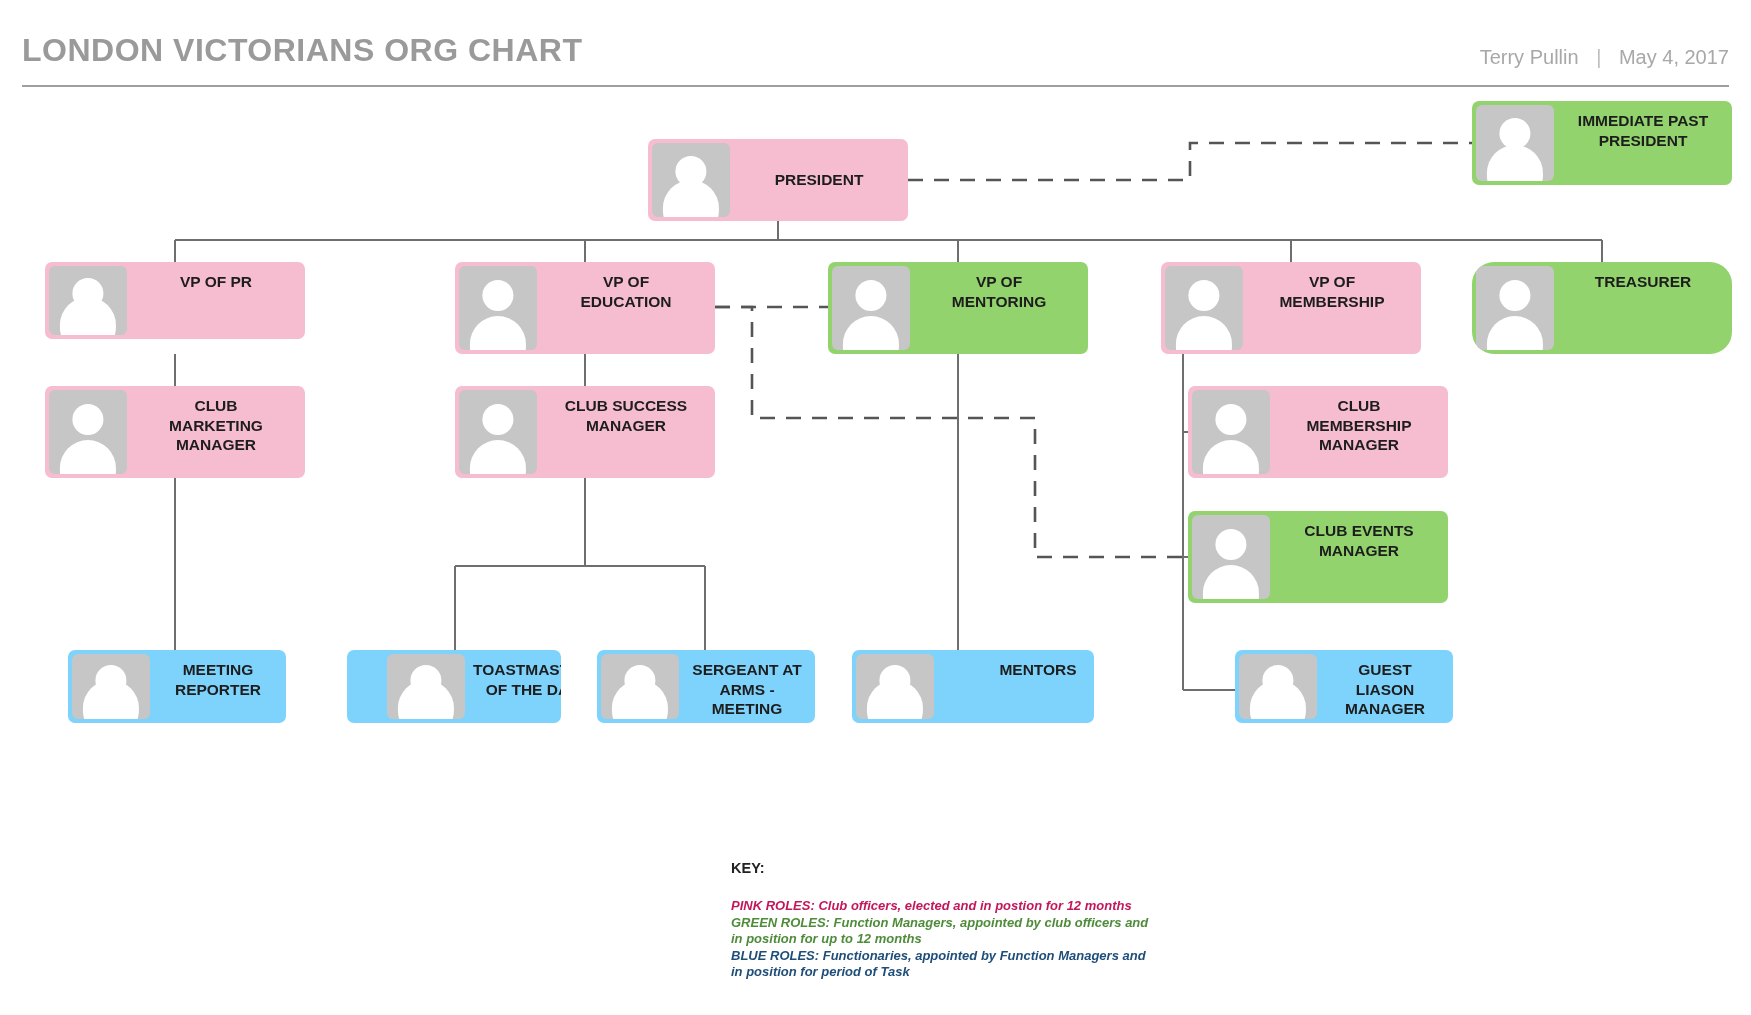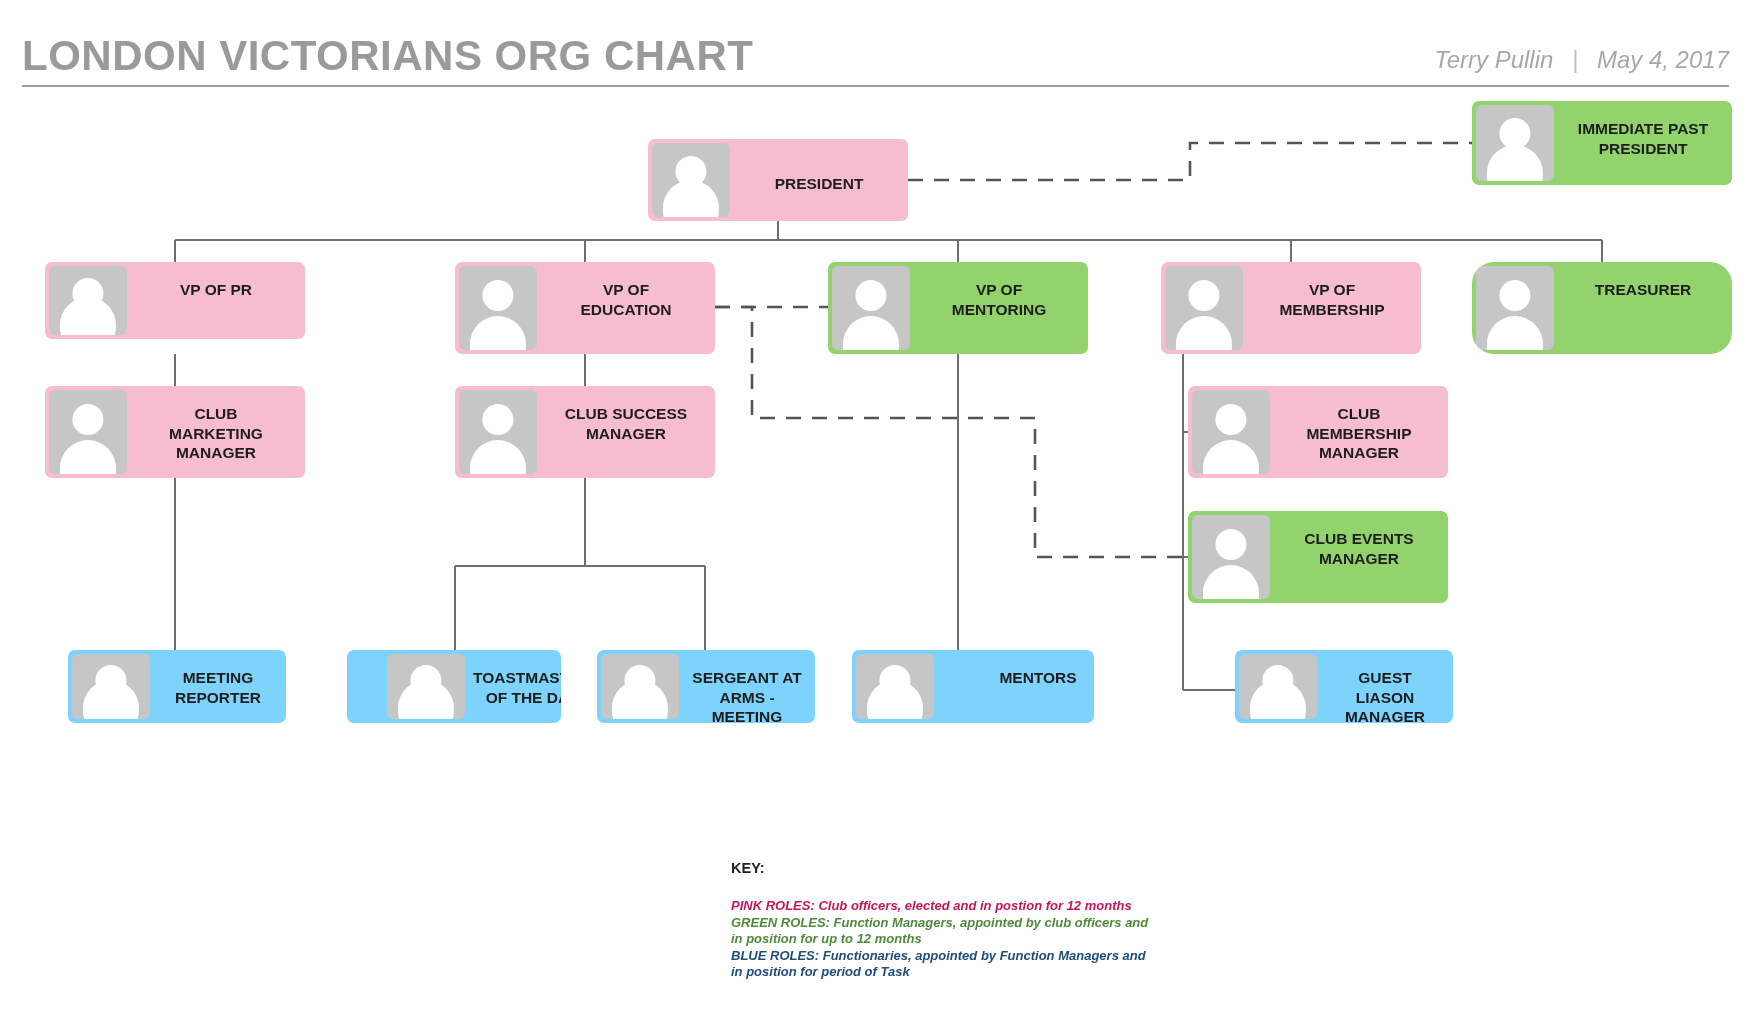--- a/index.html
+++ b/index.html
@@ -10,26 +10,26 @@
     overflow:hidden;
     position:relative;
   }
 
   
   #header{
     position:absolute;left:0;top:0;width:1751px;height:92px;
   }
   #page-title{
     position:absolute;left:22px;top:32px;
-    font-size:42px;font-weight:bold;color:#9a9a9a;
+    font-size:32px;font-weight:bold;color:#9a9a9a;
     letter-spacing:0.5px;white-space:nowrap;text-align:right;
   }
   #header-meta{
     position:absolute;right:22px;top:46px;
-    font-size:24px;color:#a8a8a8;white-space:nowrap;font-style:italic;
+    font-size:20px;color:#a8a8a8;white-space:nowrap;
   }
   #header-meta .sep{padding:0 12px;color:#bdbdbd;}
   #header-rule{
     position:absolute;left:22px;top:85px;width:1707px;height:2px;
     background:#9e9e9e;
   }
 
   
   #canvas{
     position:absolute;left:0;top:0;width:1751px;height:1015px;
@@ -67,21 +67,20 @@
   .node .label{
     flex:1 1 auto;
     display:flex;align-items:center;justify-content:center;
     text-align:center;
     font-weight:bold;
     font-size:15.5px;
     line-height:1.26;
     color:#1d1d1d;
     padding:4px 8px;
     white-space:pre-line;
-    margin-top:8px;
   }
   .node.pink{background:#f6bcd0;}
   .node.green{background:#92d36e;}
   .node.blue{background:#7dd3fc;}
   .node.top-label .label{align-items:flex-start;padding-top:10px;}
 
   
   #legend{position:absolute;left:731px;top:820px;width:420px;margin-top:40px;}
   #legend .key-title{font-size:14.5px;font-weight:bold;color:#222;margin-bottom:22px;}
   #legend p{margin:0;font-size:13px;font-weight:bold;line-height:1.27;font-style:italic;}

